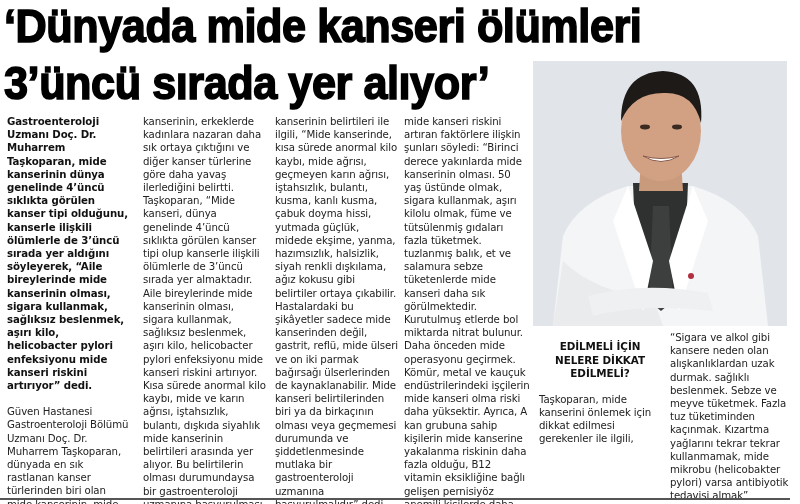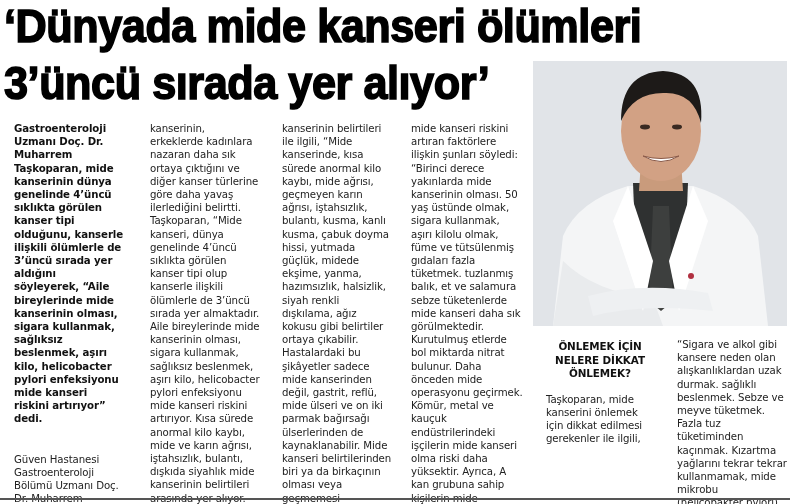--- a/index.html
+++ b/index.html
@@ -23,21 +23,21 @@
       position: absolute; left: 533px; top: 61px; width: 254px; height: 265px;
       background: linear-gradient(180deg, #e3e6ea 0%, #dfe3e7 60%, #e6e9ec 100%);
       overflow: hidden; z-index: 1;
     }
     .photo svg { width: 100%; height: 100%; display: block; }
 
     .col {
       position: absolute; font-size: 10.2px; line-height: 13.2px; color: #222;
       letter-spacing: -0.1px;
     }
-    .col p { margin: 8px; }
+    .col p { margin: 1px; }
     .col .bold { font-weight: bold; color: #111; }
     .col .gap { height: 11px; }
     .col .subhead {
       text-align: center; font-weight: bold; font-size: 10.4px; line-height: 13.5px;
       color: #111; margin: 10px 0 12px 0;
     }
     .col1 { left: 6px; top: 114px; width: 126px; }
     .col2 { left: 142px; top: 114px; width: 126px; }
     .col3 { left: 274px; top: 114px; width: 126px; }
     .col4 { left: 403px; top: 114px; width: 128px; }
@@ -102,21 +102,21 @@
 <div class="col col3">
   <p>kanserinin belirtileri ile ilgili, “Mide kanserinde, kısa sürede anormal kilo kaybı, mide ağrısı, geçmeyen karın ağrısı, iştahsızlık, bulantı, kusma, kanlı kusma, çabuk doyma hissi, yutmada güçlük, midede ekşime, yanma, hazımsızlık, halsizlik, siyah renkli dışkılama, ağız kokusu gibi belirtiler ortaya çıkabilir. Hastalardaki bu şikâyetler sadece mide kanserinden değil, gastrit, reflü, mide ülseri ve on iki parmak bağırsağı ülserlerinden de kaynaklanabilir. Mide kanseri belirtilerinden biri ya da birkaçının olması veya geçmemesi durumunda ve şiddetlenmesinde mutlaka bir gastroenteroloji uzmanına başvurulmalıdır” dedi.</p>
 
 </div>
 
 <div class="col col4">
   <p>mide kanseri riskini artıran faktörlere ilişkin şunları söyledi: “Birinci derece yakınlarda mide kanserinin olması. 50 yaş üstünde olmak, sigara kullanmak, aşırı kilolu olmak, füme ve tütsülenmiş gıdaları fazla tüketmek. tuzlanmış balık, et ve salamura sebze tüketenlerde mide kanseri daha sık görülmektedir. Kurutulmuş etlerde bol miktarda nitrat bulunur. Daha önceden mide operasyonu geçirmek. Kömür, metal ve kauçuk endüstrilerindeki işçilerin mide kanseri olma riski daha yüksektir. Ayrıca, A kan grubuna sahip kişilerin mide kanserine yakalanma riskinin daha fazla olduğu, B12 vitamin eksikliğine bağlı gelişen pernisiyöz anemili kişilerde daha sık mide kanseri geliştiği, bazı ırklarda mide kanserinin daha fazla görüldüğü, mide mikrobu (helicobacter</p>
 </div>
 
 <div class="col col5">
-  <div class="subhead">ÖNLEMEK İÇİN NELERE DİKKAT ÖNLEMEK?</div>
+  <div class="subhead">EDİLMELİ İÇİN NELERE DİKKAT EDİLMELİ?</div>
   <p>Taşkoparan, mide kanserini önlemek için dikkat edilmesi gerekenler ile ilgili,</p>
 </div>
 
 <div class="col col6">
   <p><span>“Sigara ve alkol gibi kansere neden olan alışkanlıklardan uzak durmak. sağlıklı beslenmek. Sebze ve meyve tüketmek. Fazla tuz tüketiminden kaçınmak. Kızartma yağlarını tekrar tekrar kullanmamak, mide mikrobu (helicobakter pylori) varsa antibiyotik tedavisi almak” ifadelerini kullandı.</span> <span class="sign">DHA</span></p>
 </div>
 
 <div class="bottom-rule"></div>
 
 </body></html>

